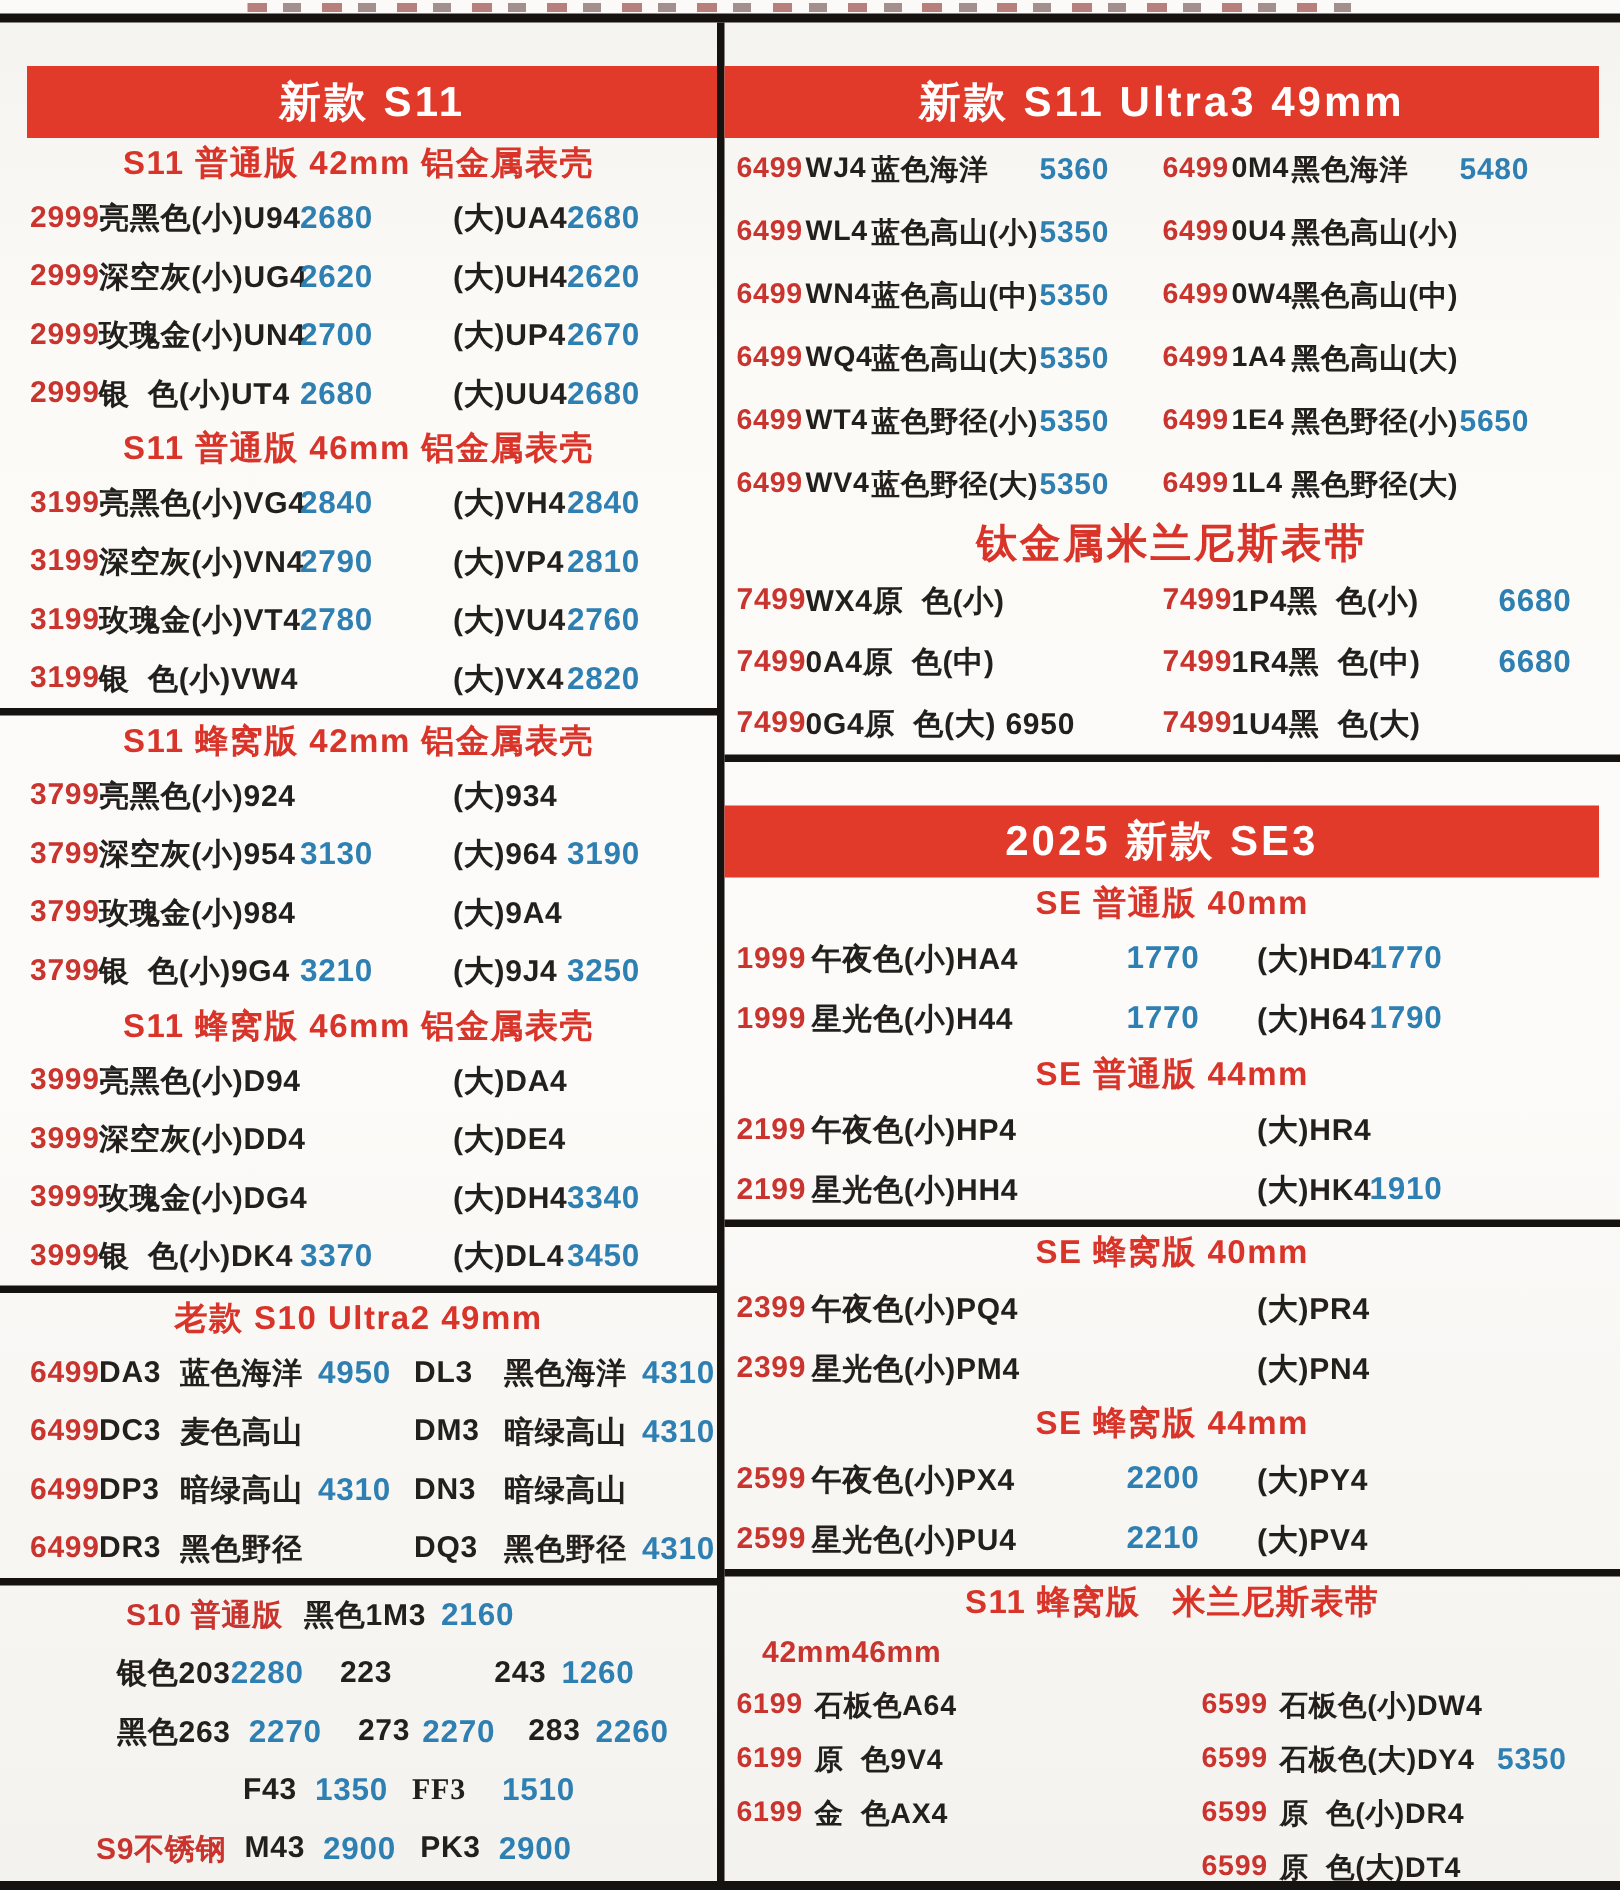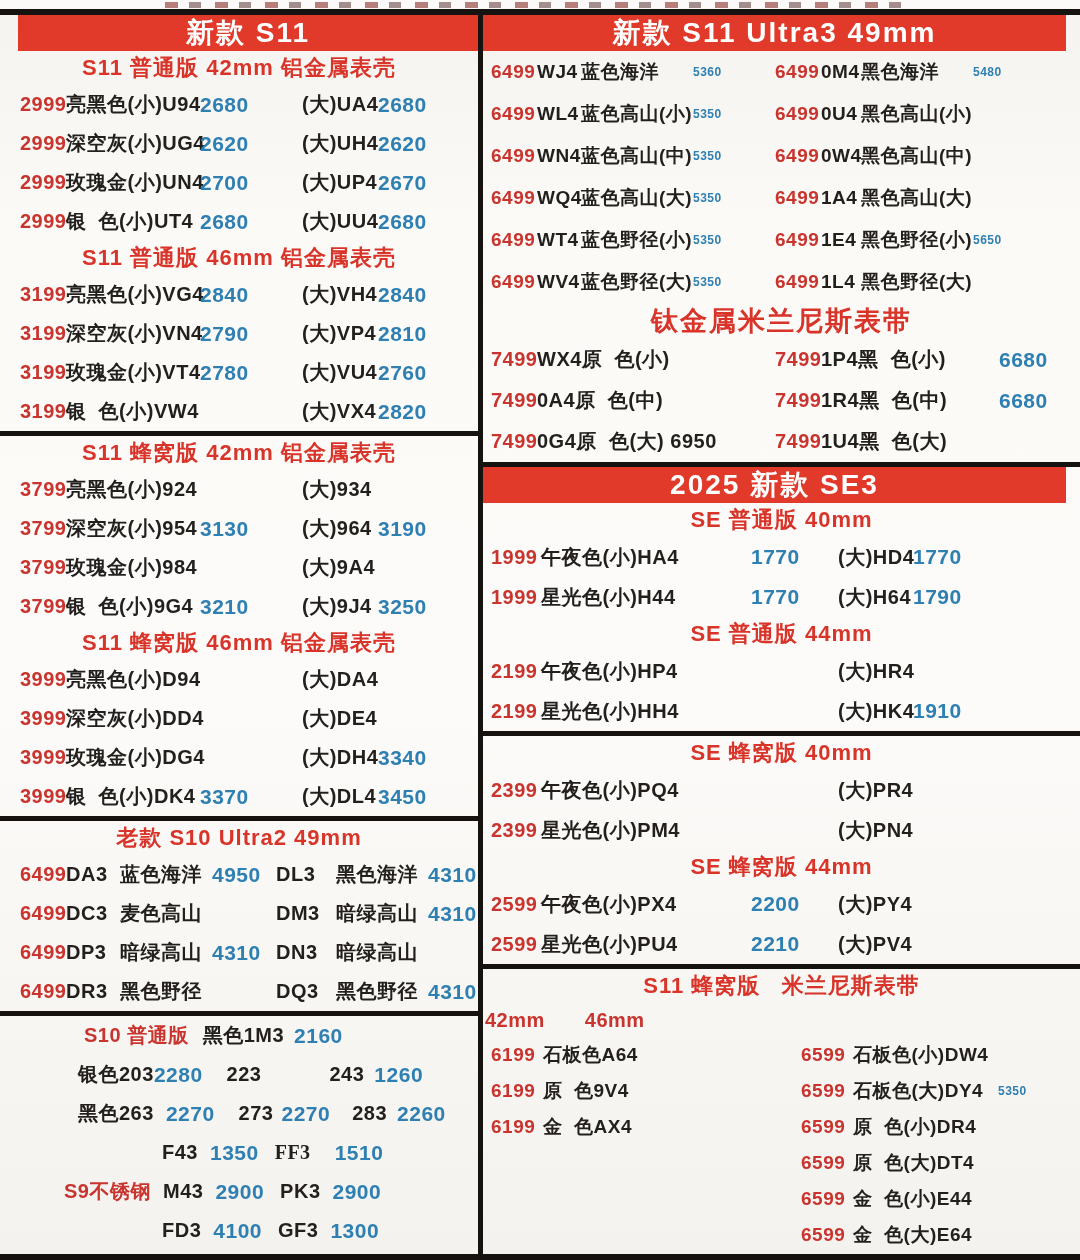--- a/index.html
+++ b/index.html
@@ -18,46 +18,46 @@
       rgba(130,32,26,.75) 0 13px, rgba(130,32,26,0) 13px 24px,
       rgba(70,30,28,.65) 24px 36px, rgba(70,30,28,0) 36px 50px);
   }
   .topborder{position:absolute;top:9px;left:0;width:1080px;height:6px;background:#161210;}
   .bottomborder{position:absolute;bottom:0;left:0;width:1080px;height:6px;background:#161210;}
   .cols{position:absolute;top:15px;left:0;width:1080px;height:1239px;display:flex;}
   .col-left{width:478px;}
   .vdivider{width:5px;background:#161210;height:100%;}
   .col-right{flex:1;min-width:0;}
 
-  .banner{height:36px;background:#e13a2a;display:flex;align-items:center;justify-content:center;}
+  .banner{height:48px;background:#e13a2a;display:flex;align-items:center;justify-content:center;margin-top:29px;}
   .col-left  .banner{margin-left:18px;}
   .col-right .banner{margin-right:14px;}
   .banner span{color:#fff;font-size:28px;letter-spacing:2px;white-space:pre;}
 
   .subhead{height:34px;display:flex;align-items:center;justify-content:center;
            color:#d93429;font-size:22px;white-space:pre;letter-spacing:1px;}
   .subhead.big{font-size:27px;height:36px;letter-spacing:2px;}
 
   .hrline{height:5px;background:#161210;}
 
   .row{display:grid;align-items:center;font-size:20px;letter-spacing:.5px;}
   .row span{white-space:pre;overflow:visible;}
   .watch {grid-template-columns:46px 134px 102px 76px auto;height:39px;padding-left:20px;}
   .ultra2{grid-template-columns:46px 54px 92px 64px 60px 92px auto;height:39px;padding-left:20px;}
   .s10   {display:flex;height:39px;padding-left:20px;align-items:center;}
   .ultra3{grid-template-columns:46px 44px 112px 82px 46px 40px 112px auto;height:42px;padding-left:8px;font-size:19px;}
   .ti    {grid-template-columns:46px 238px 46px 178px auto;height:41px;padding-left:8px;}
   .se    {grid-template-columns:50px 210px 87px 75px auto;height:40px;padding-left:8px;}
   .mil   {grid-template-columns:52px 258px 52px 145px auto;height:36px;padding-left:8px;font-size:19px;}
-  .sizes {display:flex;height:34px;padding-left:2px;align-items:center;gap:40px;}
+  .sizes {display:flex;height:34px;padding-left:25px;align-items:center;}
 
   .c-r{color:#c9342e;}
   .c-k{color:#221f1d;}
   .c-b{color:#2e7fb2;font-size:21px;}
-  .ultra3 .c-b,.mil .c-b{font-size:12px;}
+  .ultra3 .c-b,.mil .c-b{font-size:20px;}
 </style>
 </head>
 <body>
 
 <div class="page">
   <div class="topstrip">
     <div class="frag"></div>
   </div>
   <div class="topborder"></div>
   <div class="cols">

